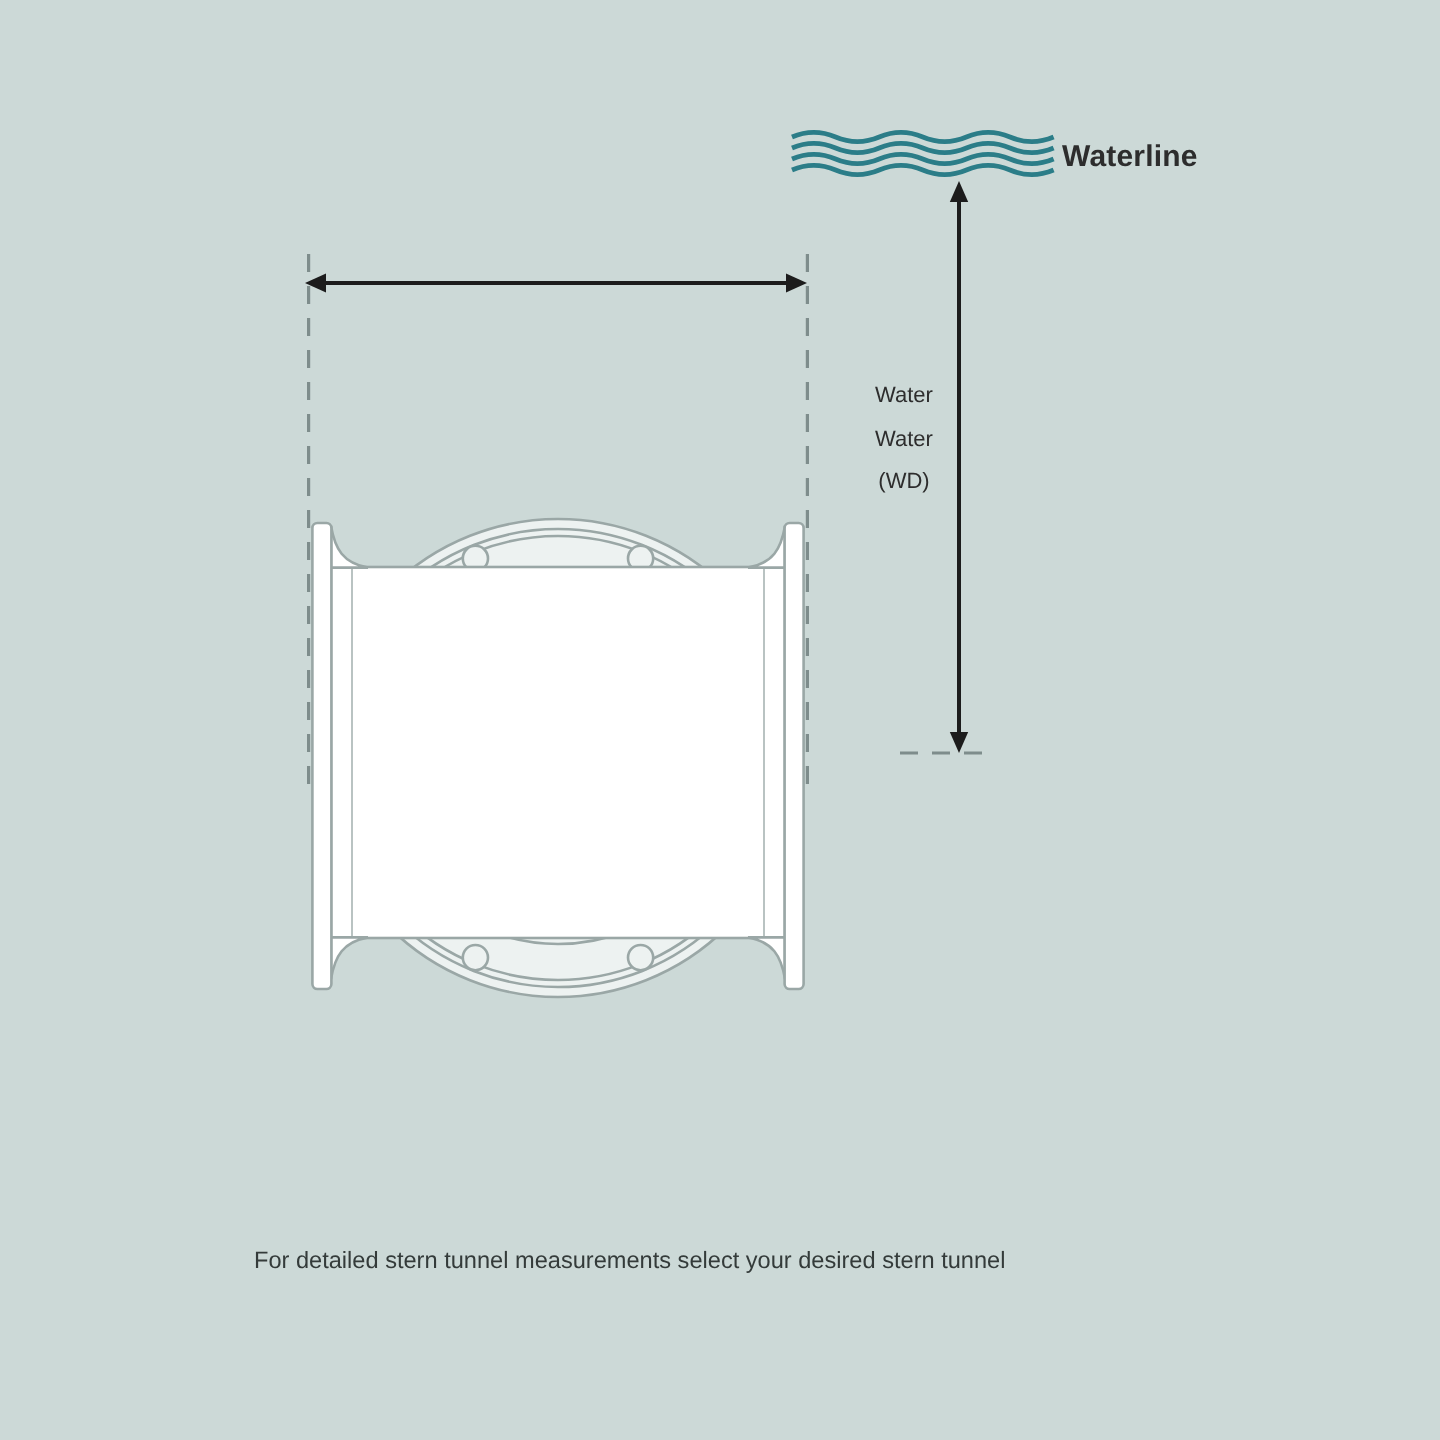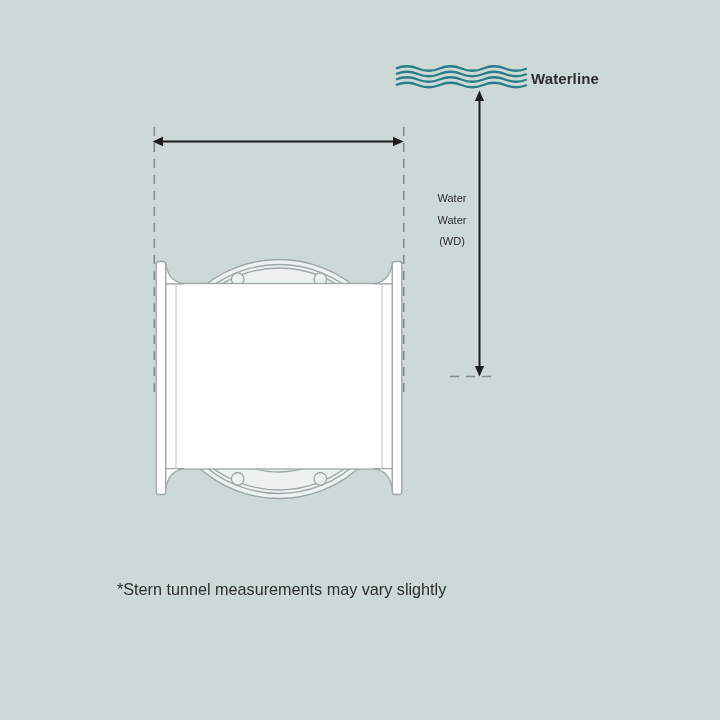--- a/index.html
+++ b/index.html
@@ -132,19 +132,19 @@
   <div class="lbl waterline-label">Waterline</div>
 
 
   <div class="lbl water-depth-label">
     <div>Water</div>
     <div>Water</div>
     <div>(WD)</div>
   </div>
 
   <div class="lbl footnote">
-    <div>*Stern tunnel measurements may vary slightly</div>
   </div>
 
   <div class="lbl small-note">
+    <div>For detailed stern tunnel measurements select your desired stern tunnel</div>
   </div>
 
 </div>
 
 </body></html>

